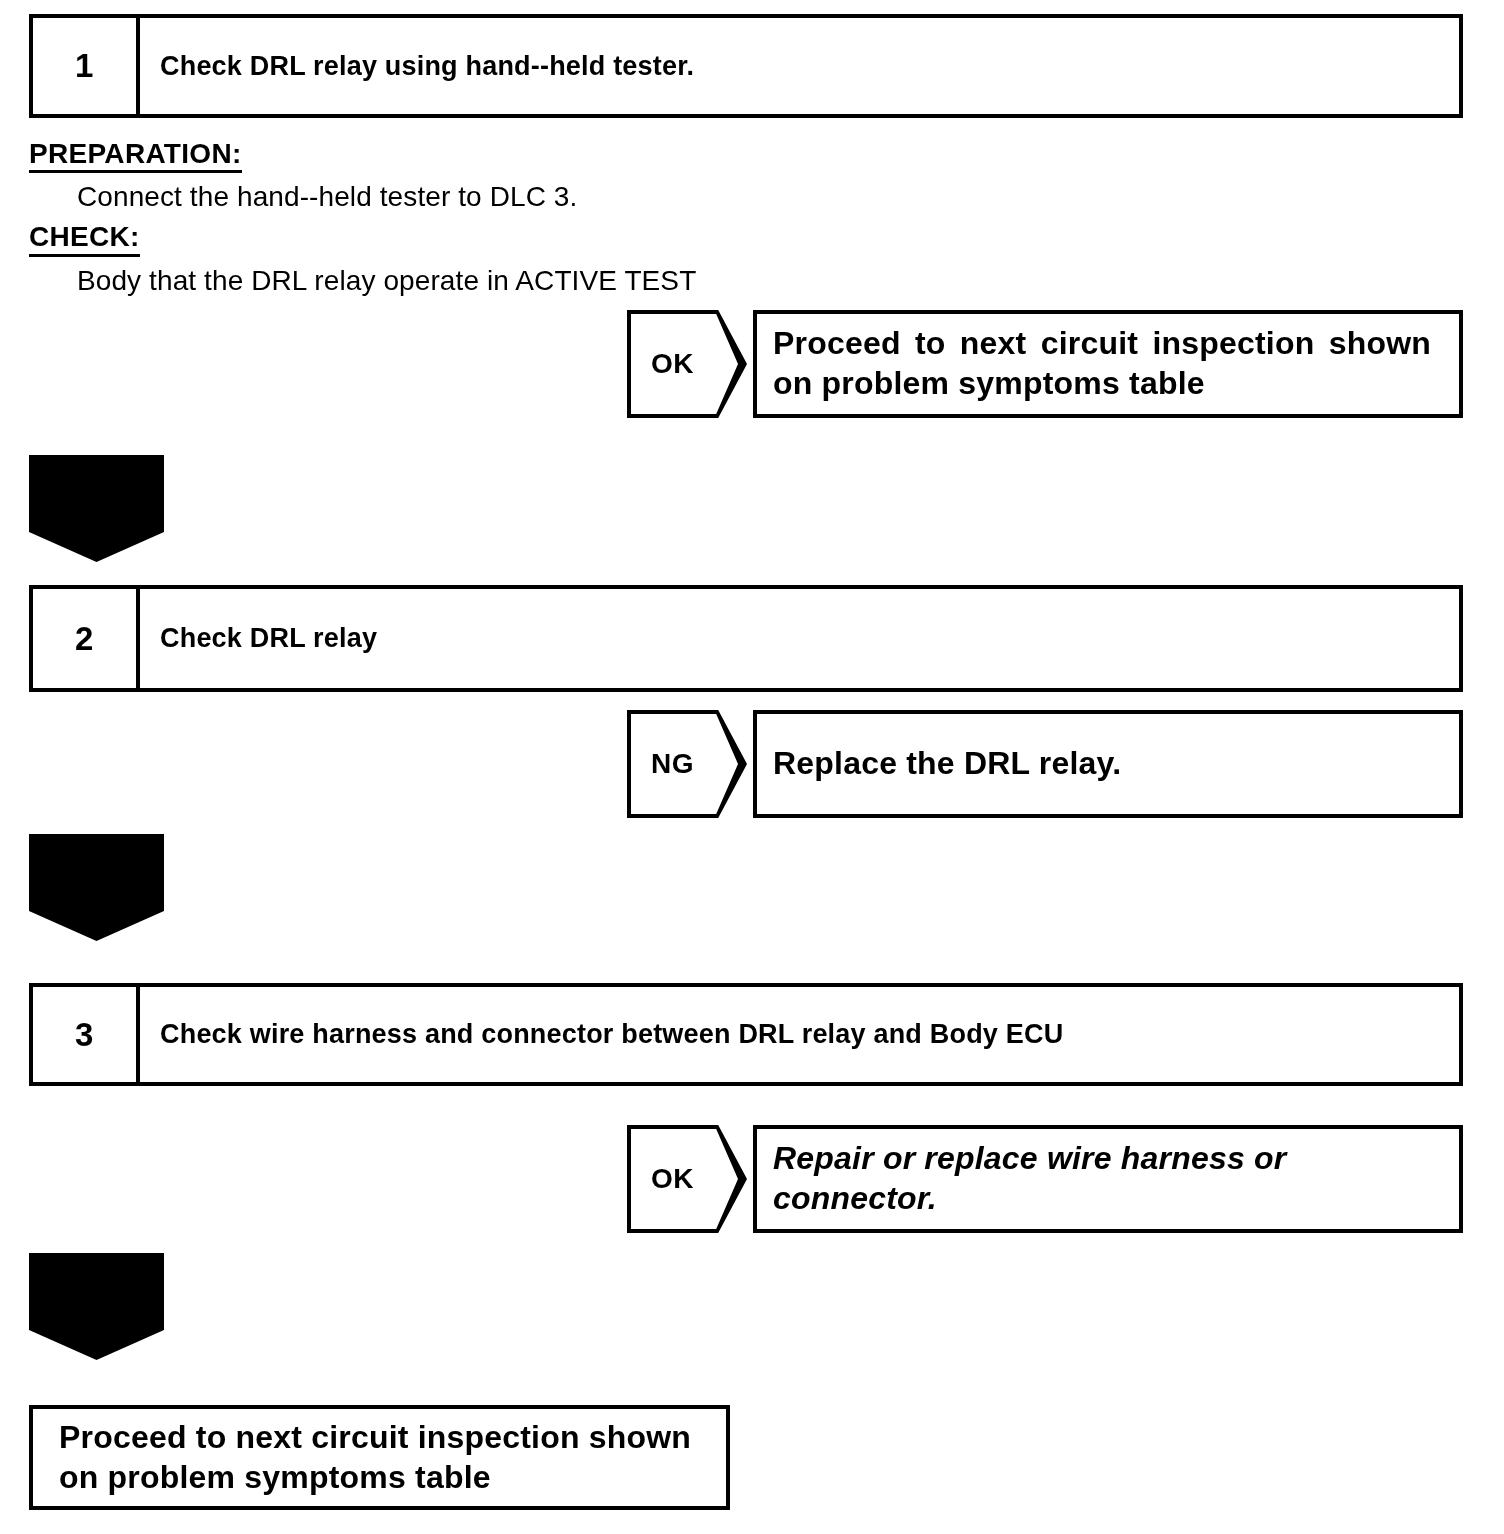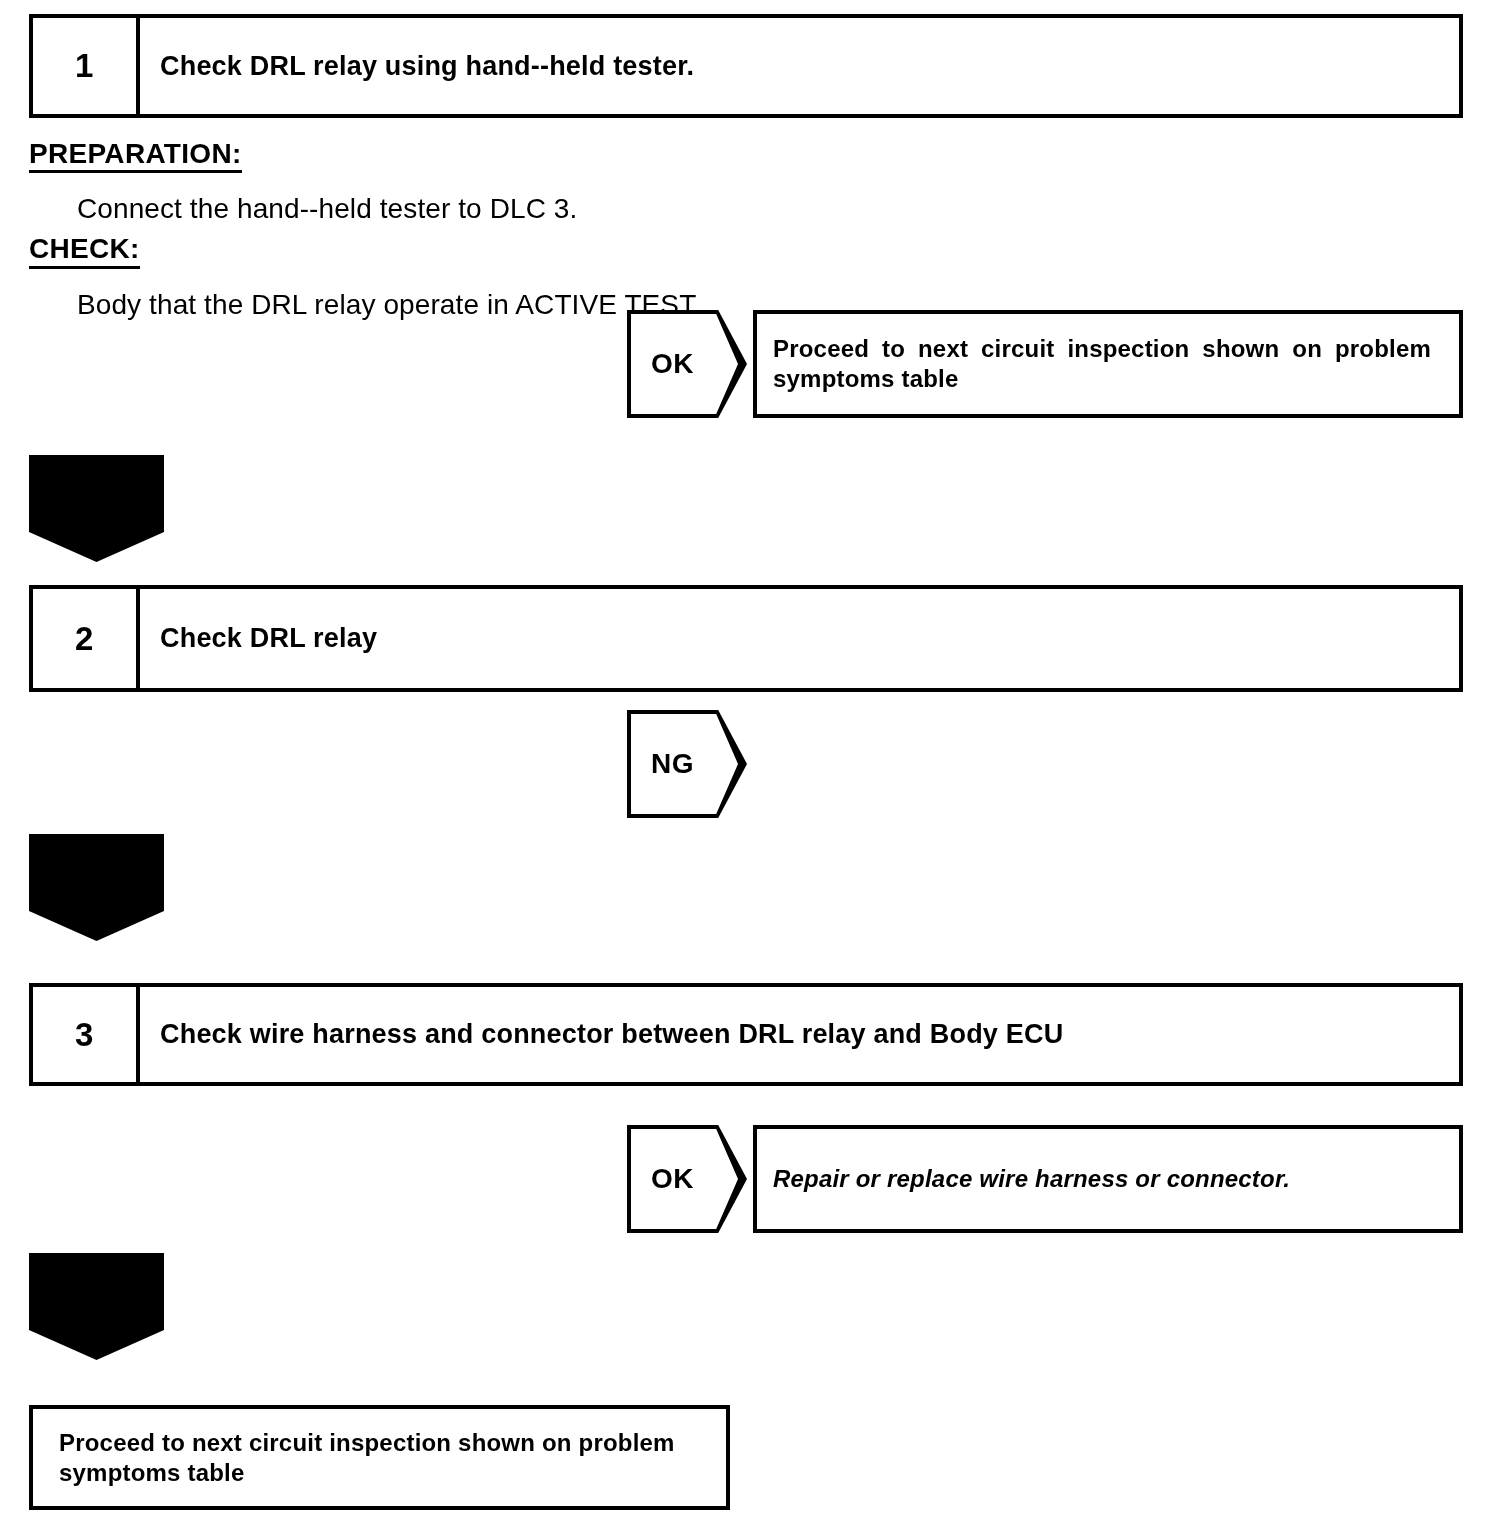--- a/index.html
+++ b/index.html
@@ -57,21 +57,21 @@
     width: 900px;
   }
   .proc-head {
     font-size: 28px;
     font-weight: bold;
     letter-spacing: 0.3px;
     line-height: 1.12;
     display: inline-block;
     border-bottom: 3px solid #000;
     padding-bottom: 1px;
-    margin-bottom: 18px;
+    margin-bottom: 6px;
   }
   .proc-line {
     font-size: 28px;
     font-weight: normal;
     line-height: 1.28;
     letter-spacing: 0.1px;
     margin-bottom: 6px;
     margin-left: 48px;
   }
 
@@ -145,21 +145,21 @@
   .result-box {
     position: absolute;
     border: 4px solid #000;
     box-sizing: border-box;
     background: #fff;
     display: flex;
     align-items: center;
   }
   .result-text {
     padding: 0 28px 0 16px;
-    font-size: 24px;
+    font-size: 32px;
     font-weight: bold;
     line-height: 1.24;
     letter-spacing: 0.2px;
     width: 100%;
     box-sizing: border-box;
   }
   .justify {
     text-align: justify;
     text-align-last: left;
   }
@@ -196,20 +196,23 @@
 
   <div class="step-box" style="left:29px; top:585px; width:1434px; height:107px;">
     <div class="step-num">2</div>
     <div class="step-title">Check DRL relay</div>
   </div>
 
   <div class="judge-right" style="left:627px; top:710px; width:120px; height:108px;">
     <div class="shape"></div>
     <div class="jlabel">NG</div>
   </div>
+  <div class="result-box" style="left:753px; top:710px; width:710px; height:108px;">
+    <div class="result-text">Replace the DRL relay.</div>
+  </div>
 
   <div class="judge-down" style="left:29px; top:834px; width:135px; height:107px;">
     <div class="shape"></div>
     <div class="jlabel">OK</div>
   </div>
 
   <div class="step-box" style="left:29px; top:983px; width:1434px; height:103px;">
     <div class="step-num">3</div>
     <div class="step-title">Check wire harness and connector between DRL relay and Body ECU</div>
   </div>

